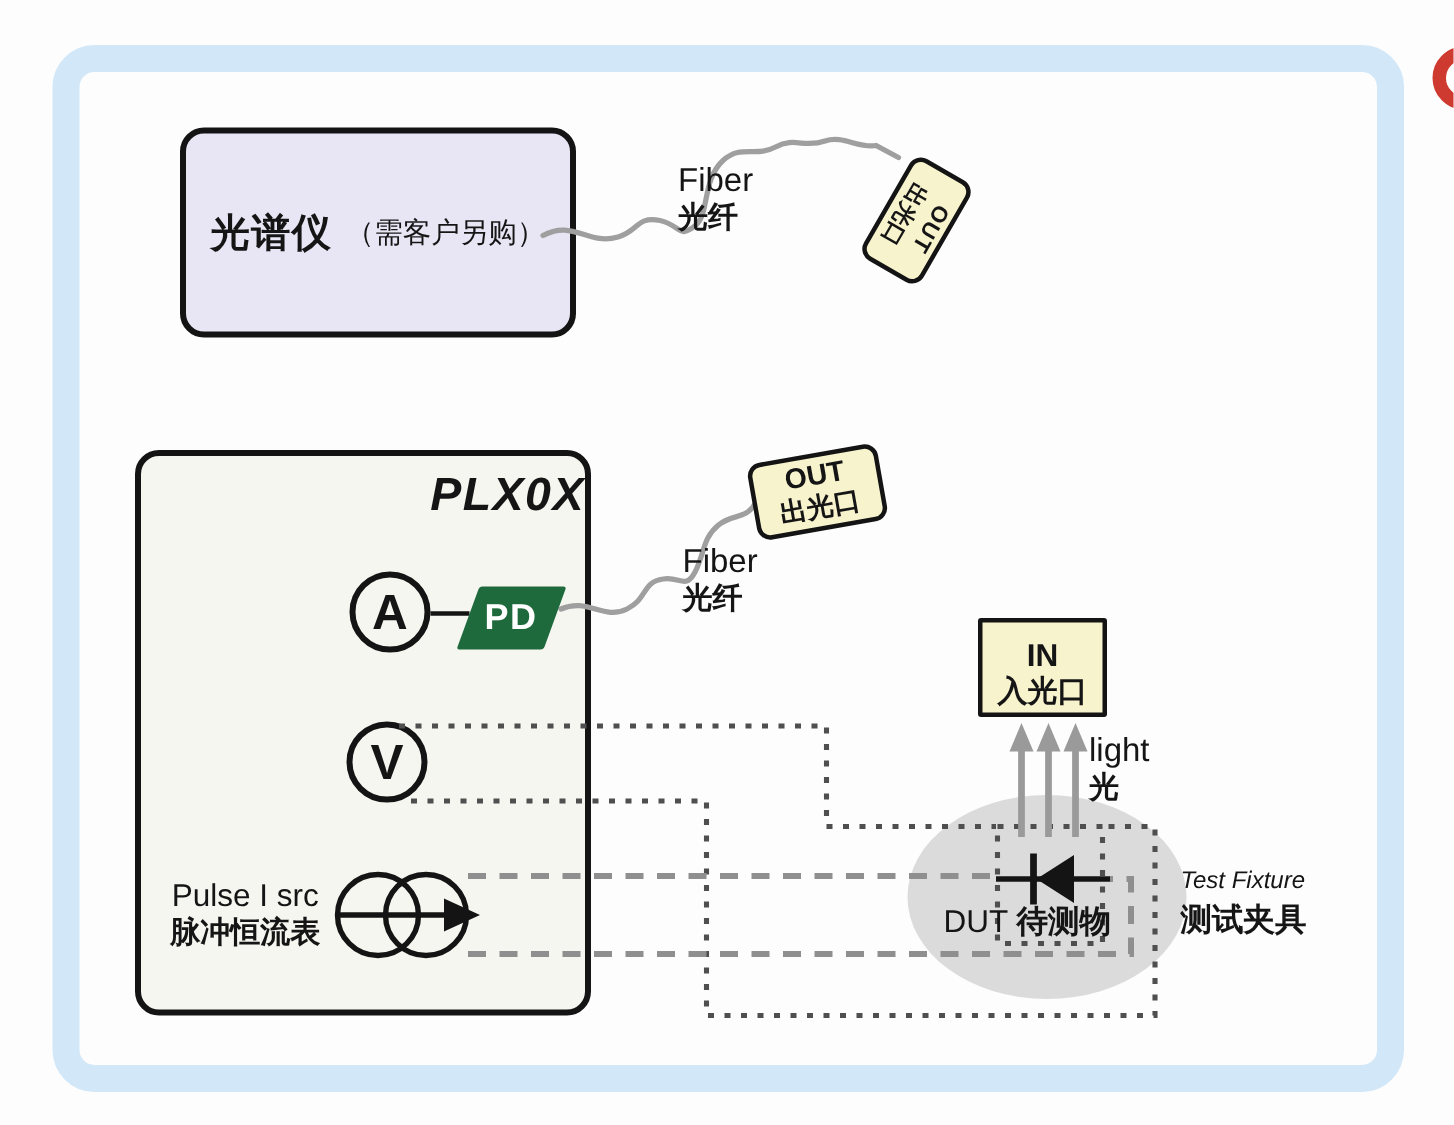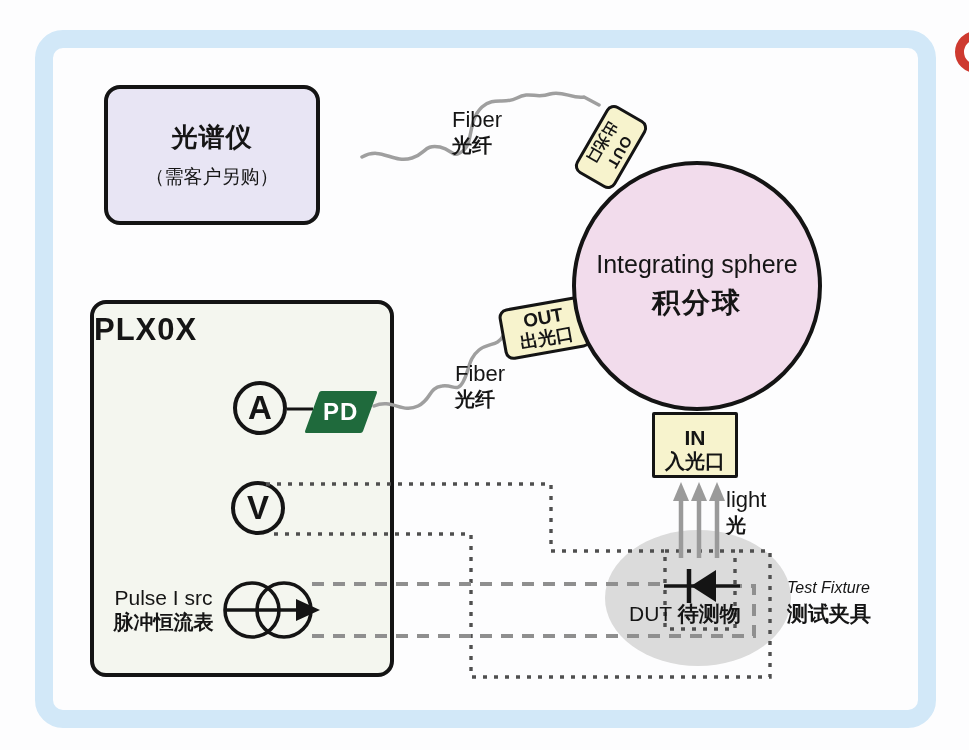--- a/index.html
+++ b/index.html
@@ -6,28 +6,28 @@
   #app{position:relative;width:969px;height:750px;overflow:hidden;
        font-family:"Liberation Sans","DejaVu Sans",sans-serif;color:#151515;}
   .frame{position:absolute;left:35px;top:30px;width:901px;height:698px;
          border:18px solid #d2e8f8;border-radius:28px;box-sizing:border-box;}
   .logo{position:absolute;left:955px;top:31px;width:42px;height:42px;border-radius:50%;
         border:9px solid #ce3a30;background:#fff;box-sizing:border-box;}
   .lyr{position:absolute;left:0;top:0;pointer-events:none;}
   #fibers{z-index:15;} #wires{z-index:40;}
 
   .box{position:absolute;border:4px solid #141414;box-sizing:border-box;}
-  .spectro{left:104px;top:85px;width:216px;height:140px;border-radius:16px;background:#e8e5f4;
-           display:flex;flex-direction:column;align-items:center;justify-content:center;gap:9px;z-index:10;}
+  .spectro{left:120px;top:85px;width:264px;height:140px;border-radius:16px;background:#e8e5f4;
+           display:flex;align-items:center;justify-content:center;gap:9px;z-index:10;}
   .sp-title{font-size:26px;font-weight:700;letter-spacing:1px;}
   .sp-sub{font-size:19px;}
 
   .plx{left:90px;top:300px;width:304px;height:377px;border-radius:16px;background:#f4f6ef;z-index:10;}
-  .plx-title{position:absolute;left:0;top:8px;width:100%;text-align:left;
-             font-size:31px;font-weight:700;letter-spacing:1px;}
+  .plx-title{position:absolute;left:0;top:8px;width:100%;text-align:right;
+             font-size:31px;font-weight:700;letter-spacing:1px;font-style:italic;}
   .row-label{position:absolute;text-align:center;z-index:12;}
   .row-label .en{font-size:21px;line-height:25px;}
   .row-label .zh{font-size:20px;line-height:24px;font-weight:700;}
   .r1{left:98px;top:383px;width:130px;}
   .r2{left:98px;top:483px;width:130px;}
   .r3{left:91px;top:585px;width:145px;}
   .meter{position:absolute;width:54px;height:54px;border:4px solid #141414;border-radius:50%;
          display:flex;align-items:center;justify-content:center;box-sizing:border-box;
          font-size:33px;font-weight:700;z-index:12;background:transparent;}
   .a-meter{left:233px;top:381px;}
@@ -98,24 +98,20 @@
   </div>
   <div class="tag tag-left">
     <div class="t-en">OUT</div>
     <div class="t-zh">出光口</div>
   </div>
   <div class="tag tag-in">
     <div class="t-en">IN</div>
     <div class="t-zh">入光口</div>
   </div>
 
-  <div class="sphere">
-    <div class="sphere-en">Integrating sphere</div>
-    <div class="sphere-zh">积分球</div>
-  </div>
 
   <div class="box plx">
     <div class="plx-title">PLX0X</div>
   </div>
   <div class="meter a-meter">
     <span>A</span>
   </div>
   <div class="pd">
     <span class="pd-txt">PD</span>
   </div>

